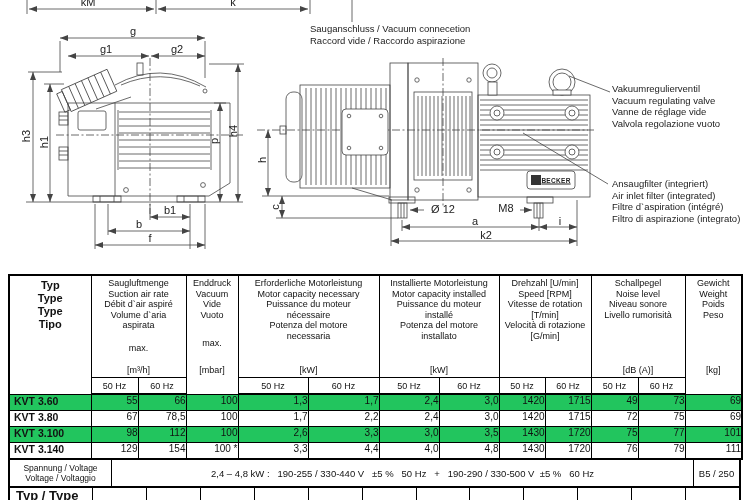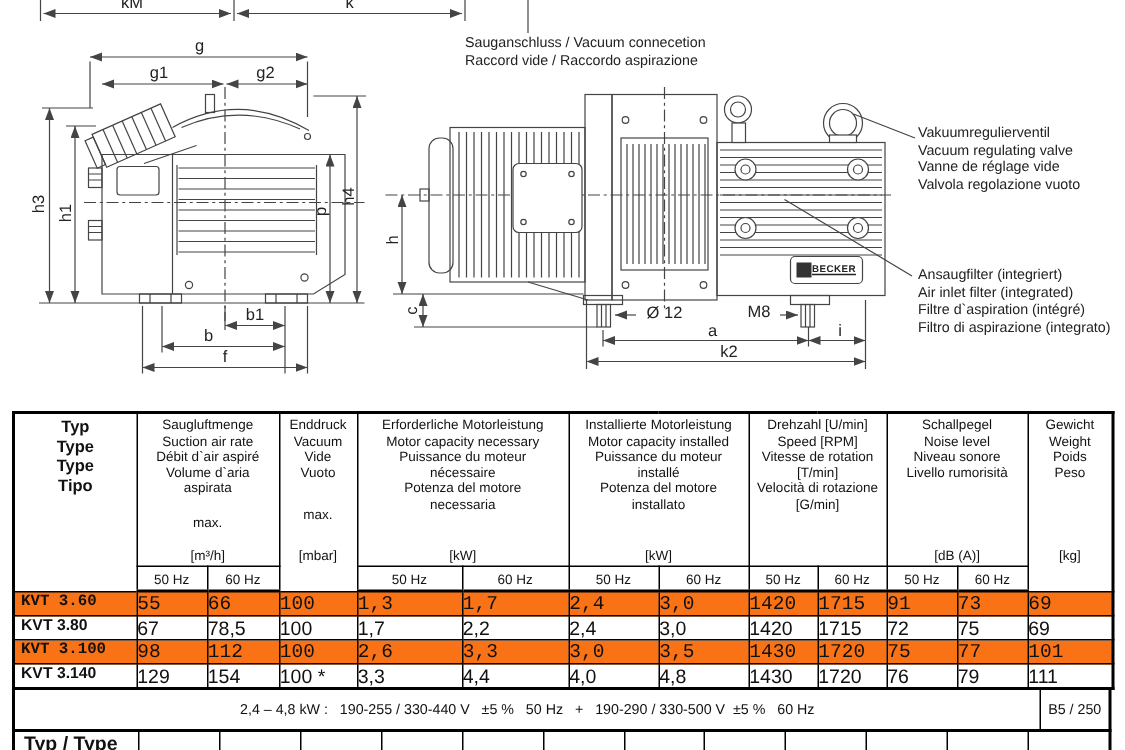--- a/index.html
+++ b/index.html
@@ -15,23 +15,23 @@
     transform:translate(-50%,-50%);text-decoration:underline;}
   
   table.spec{border-collapse:collapse;table-layout:fixed;width:733px;margin:2px 0 0 8px;border:2px solid #000;}
   table.spec th,table.spec td{border:1px solid #000;padding:0;vertical-align:top;}
   thead tr.freq-row th{border-bottom:2px solid #000;height:15px;font-weight:normal;font-size:9px;vertical-align:middle;}
   .hcol{display:flex;flex-direction:column;height:101px;}
   .langs{white-space:pre-line;font-size:9px;line-height:10.6px;font-weight:normal;text-align:center;padding-top:2px;}
   .typlines{white-space:pre-line;font-size:11px;line-height:13px;font-weight:bold;text-align:center;padding-top:3px;}
   .hmax{margin-top:auto;font-size:9px;font-weight:normal;text-align:center;}
   .hunit{margin-top:auto;font-size:9px;font-weight:normal;text-align:center;padding-bottom:2px;}
-  tbody td{font-size:13px;text-align:left;height:15px;vertical-align:middle;}
+  tbody td{font-size:10px;text-align:right;height:15px;vertical-align:middle;}
   tbody td.rowlabel{font-weight:bold;text-align:left;padding-left:4px;font-size:10.5px;}
-  tbody tr:nth-child(1),tbody tr:nth-child(3){background:#f97316;font-family:Liberation Mono, monospace;}
+  tbody tr:nth-child(1),tbody tr:nth-child(3){background:#22c55e;}
   
   .vbar{display:flex;width:733px;margin-left:8px;border:2px solid #000;border-top:none;height:28px;box-sizing:border-box;}
   .vbar>div{display:flex;align-items:center;justify-content:center;}
   .vl{width:101px;border-right:1px solid #000;font-size:8.5px;line-height:10px;text-align:center;white-space:pre-line;}
   .vs{flex:1;font-size:9.5px;white-space:pre;}
   .vm{width:104px;border-left:1px solid #000;font-size:8.5px;line-height:10px;text-align:center;white-space:pre-line;}
   .vb{width:45px;border-left:1px solid #000;font-size:9.5px;}
   
   .bbar{display:flex;width:733px;margin-left:8px;border-left:2px solid #000;border-right:2px solid #000;
     height:13px;overflow:hidden;box-sizing:border-box;}
@@ -320,21 +320,21 @@
         <td class="rowlabel">KVT 3.60</td>
         <td>55</td>
         <td>66</td>
         <td>100</td>
         <td>1,3</td>
         <td>1,7</td>
         <td>2,4</td>
         <td>3,0</td>
         <td>1420</td>
         <td>1715</td>
-        <td>91</td>
+        <td>49</td>
         <td>73</td>
         <td>69</td>
       </tr>
       <tr>
         <td class="rowlabel">KVT 3.80</td>
         <td>67</td>
         <td>78,5</td>
         <td>100</td>
         <td>1,7</td>
         <td>2,2</td>
@@ -373,20 +373,22 @@
         <td>1430</td>
         <td>1720</td>
         <td>76</td>
         <td>79</td>
         <td>111</td>
       </tr>
     </tbody>
   </table>
 
   <div class="vbar">
+    <div class="vl">Spannung / Voltage
+Voltage / Voltaggio</div>
     <div class="vs">2,4 – 4,8 kW :   190-255 / 330-440 V   ±5 %   50 Hz   +   190-290 / 330-500 V  ±5 %   60 Hz</div>
     <div class="vb">B5 / 250</div>
   </div>
 
   <div class="bbar">
     <div class="bl">Typ / Type</div>
     <div class="bc"></div>
     <div class="bc"></div>
     <div class="bc"></div>
     <div class="bc"></div>

